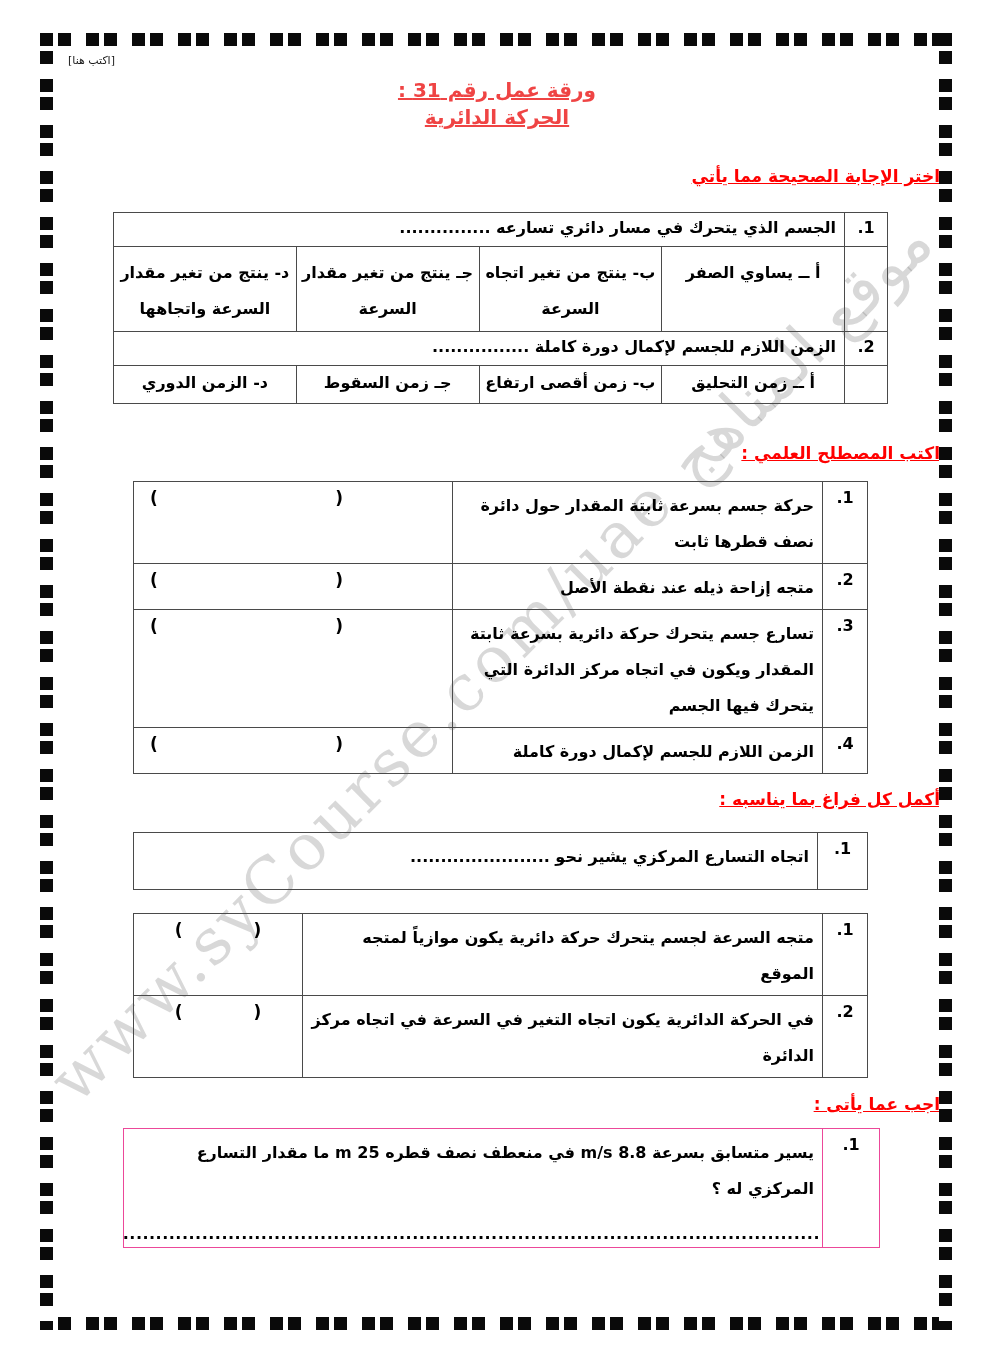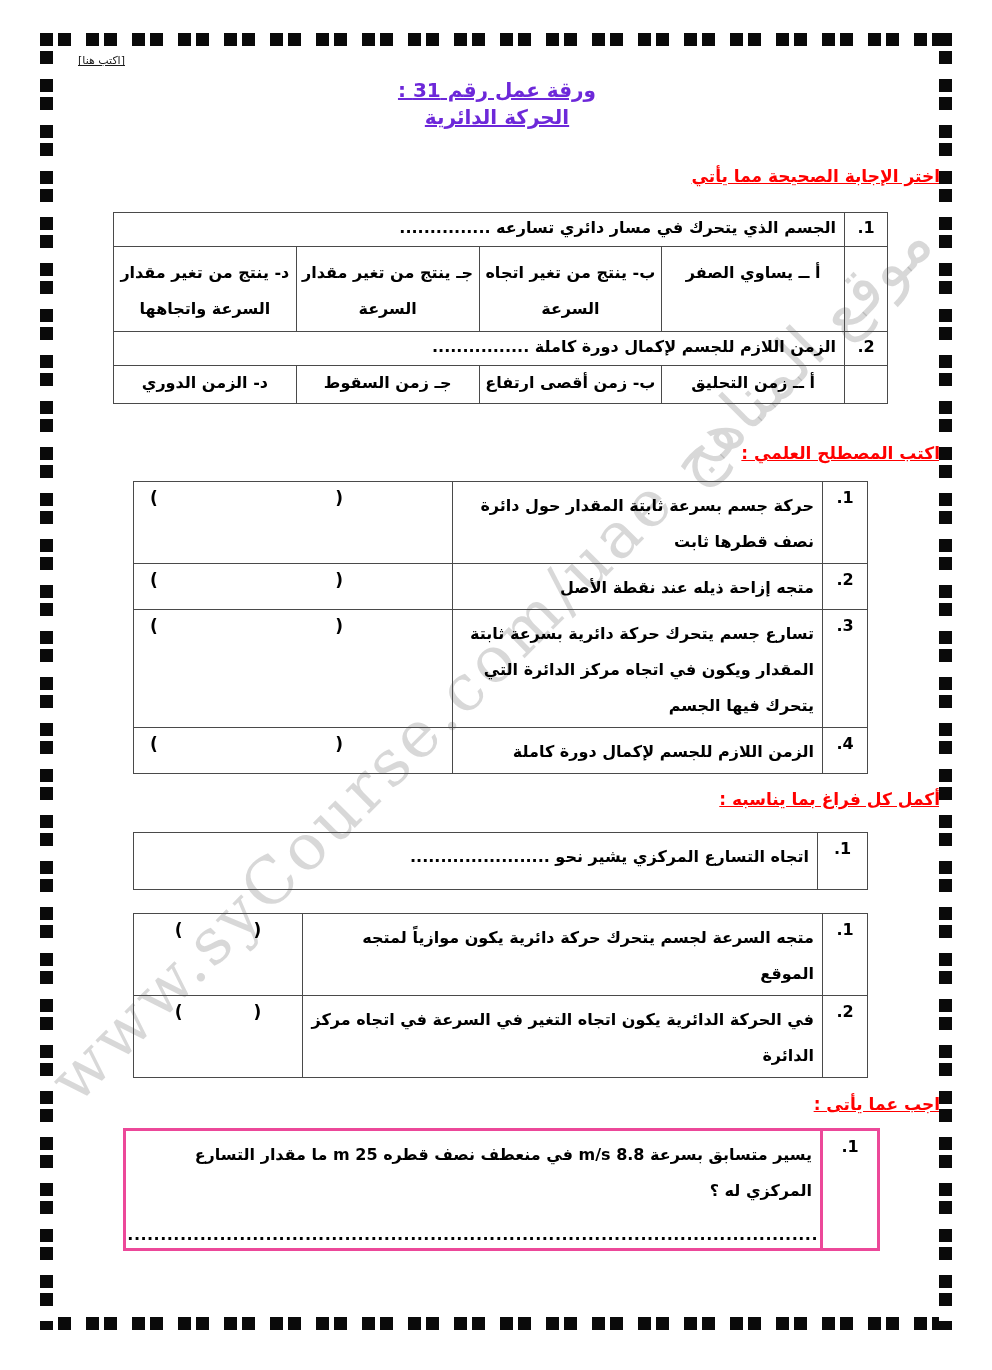--- a/index.html
+++ b/index.html
@@ -28,24 +28,24 @@
   
   .watermark {
     position:absolute; z-index:0; left:-200px; top:620px; width:1400px; height:100px;
     transform:rotate(-45deg); direction:ltr; text-align:center; white-space:nowrap;
     font-family:"DejaVu Serif", serif; font-size:64px; letter-spacing:4px;
     color:rgba(125,125,125,0.30); pointer-events:none;
   }
 
   .content { position:absolute; z-index:1; left:54px; top:46px; width:886px; }
 
-  .typed-here { margin-top:8px; padding-left:24px; text-align:left; font-size:11px; color:#1a1a1a;text-decoration:underline; }
+  .typed-here { margin-top:8px; padding-left:14px; text-align:left; font-size:11px; color:#1a1a1a; }
 
   .title-wrap { text-align:center; margin-top:10px; }
-  .title-line { display:inline-block; font-size:20px; font-weight:bold; color:#6d28d9;
+  .title-line { display:inline-block; font-size:20px; font-weight:bold; color:#ef4444;
     text-decoration:underline; line-height:27px; }
 
   .red-heading { margin-top:0; padding-left:12px; text-align:right; color:#ff0000;
     font-size:17px; font-weight:bold; text-decoration:underline; line-height:26px; }
   .h1r { margin-top:32px; }
   .h2r { margin-top:36px; }
   .h3r { margin-top:12px;text-align:right; }
   .h4r { margin-top:23px; }
   .h5r { margin-top:13px;text-align:right; }
 
@@ -75,21 +75,21 @@
   .tbl-tf td { height:44px; }
   .tbl-tf .ans-col { text-align:center; padding-left:0; }
 
   
   .tbl-fill { margin-top:20px; }
   .tbl-fill td { height:57px; }
   .tbl-fill .num-col { width:50px; }
 
   
   .tbl-answer { margin-top:11px; margin-right:60px; width:757px; }
-  .tbl-answer td { border:3px solid #ec4899; }
+  .tbl-answer td { border:1px solid #ec4899; }
   .tbl-answer .num-col { width:57px; }
   .tbl-answer .q-row td { height:36px; border-bottom:none; }
   .tbl-answer .dots-row td { height:37px; border-top:none; vertical-align:bottom; }
   .tbl-answer .dots-cell { overflow:hidden; white-space:nowrap; padding:0 2px 4px 2px; letter-spacing:0.5px; }
 
   .footer { margin-top:172px; text-align:center; font-size:15px; font-weight:normal; color:#000; }
 </style>
 </head>
 <body>
 

